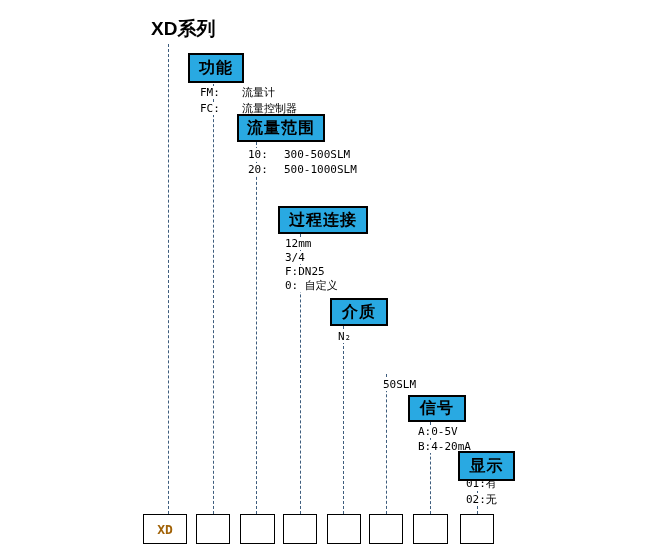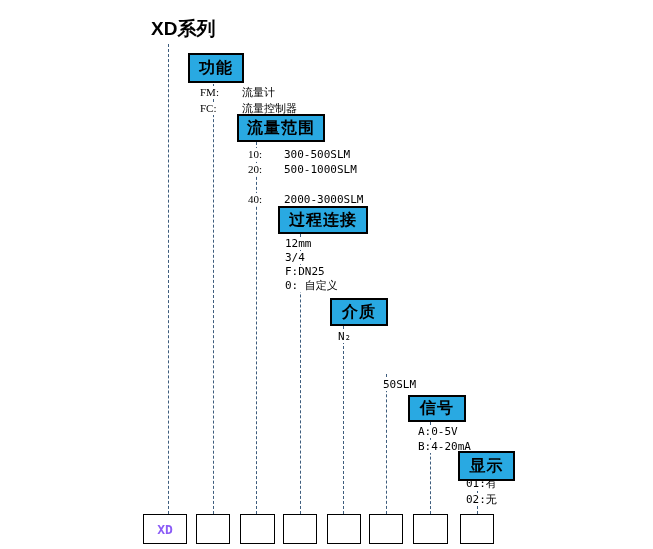--- a/index.html
+++ b/index.html
@@ -42,35 +42,35 @@
   }
   .val {
     position: absolute;
     background: #ffffff;
     color: #000000;
     font-size: 11px;
     line-height: 13px;
     white-space: nowrap;
     z-index: 2;
   }
-  .val .code { display: inline-block; font-family: Liberation Serif, serif; }
+  .val .code { display: inline-block; }
   .w42 { width: 42px; }
   .w36 { width: 36px; }
   .cbox {
     position: absolute;
     top: 506px;
     height: 30px;
     background: #ffffff;
     border: 1px solid #000000;
     z-index: 3;
     display: flex;
     align-items: center;
     justify-content: center;
     font: bold 13px "DejaVu Sans Mono", monospace;
-    color: #8b5cf6;
+    color: #a16207;
   }
 </style>
 </head>
 <body>
 
 <div class="canvas">
 
   <h1 class="title">XD系列</h1>
 
   <div class="line" style="left:168px;top:36px;height:470px"></div>
@@ -95,23 +95,20 @@
   <div class="val" style="left:200px;top:94px">
     <span class="code w42">FC:</span><span>流量控制器</span>
   </div>
 
   <div class="val" style="left:248px;top:140px">
     <span class="code w36">10:</span><span>300-500SLM</span>
   </div>
   <div class="val" style="left:248px;top:155px">
     <span class="code w36">20:</span><span>500-1000SLM</span>
   </div>
-  <div class="val" style="left:248px;top:185px">
-    <span class="code w36">40:</span><span>2000-3000SLM</span>
-  </div>
 
   <div class="val" style="left:285px;top:229px">12mm</div>
   <div class="val" style="left:285px;top:243px">3/4</div>
   <div class="val" style="left:285px;top:257px">F:DN25</div>
   <div class="val" style="left:285px;top:271px">0: 自定义</div>
 
   <div class="val" style="left:338px;top:322px">N₂</div>
 
   <div class="val" style="left:383px;top:370px">50SLM</div>
 

